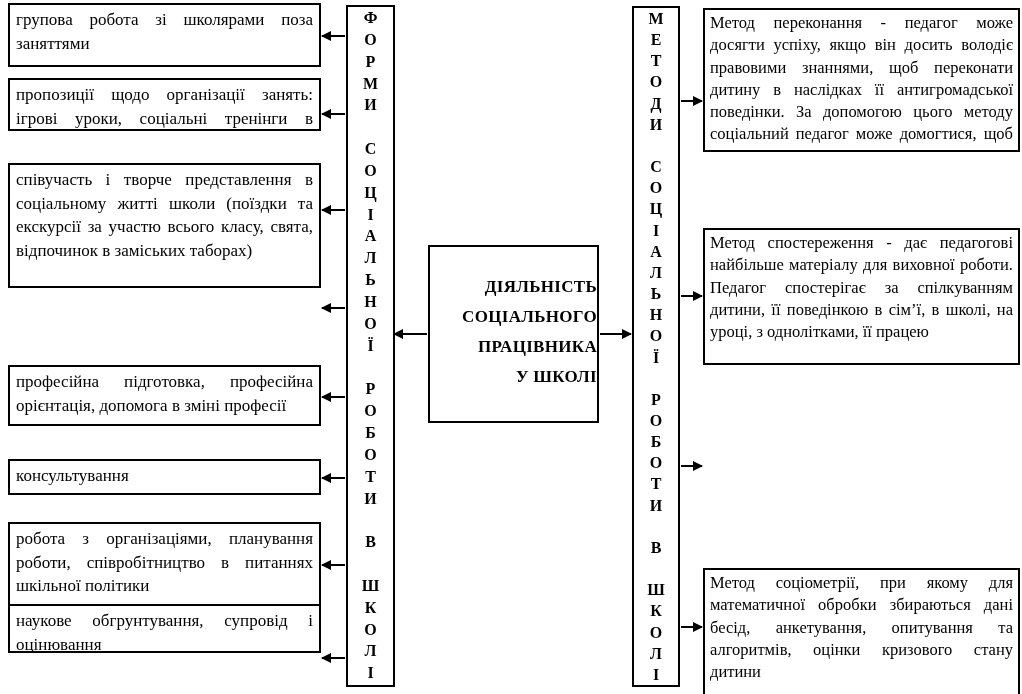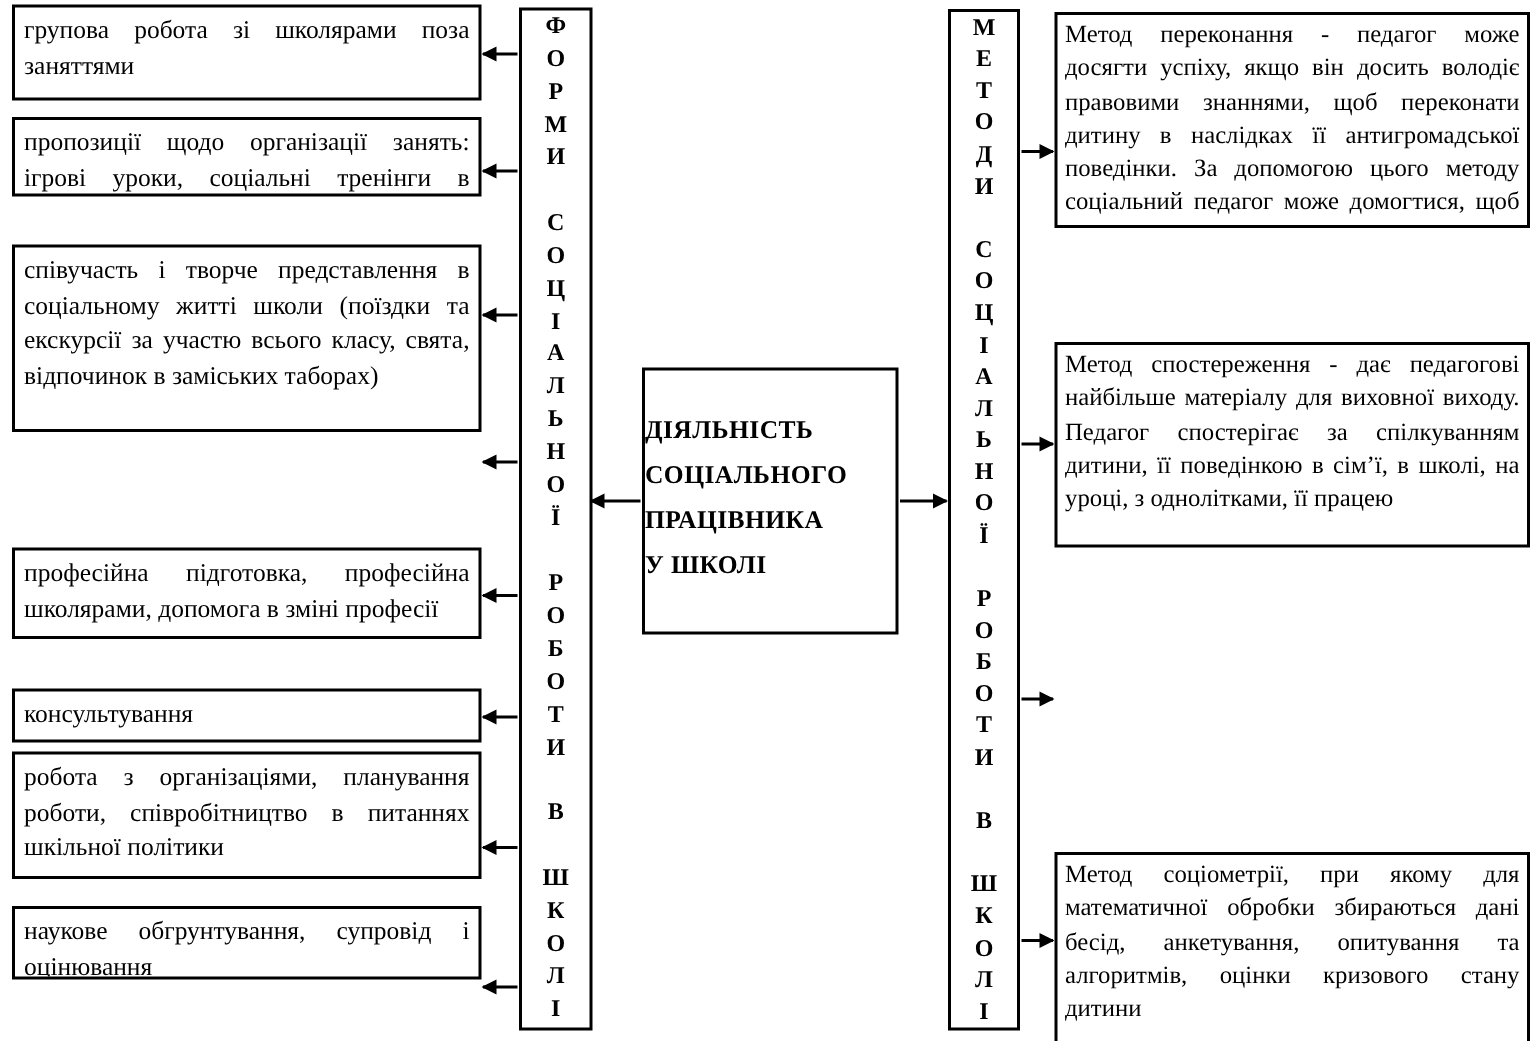--- a/index.html
+++ b/index.html
@@ -45,42 +45,42 @@
   .center-box{
     position:absolute;
     left:428px;top:245px;width:171px;height:178px;
     border:2px solid #000;
     box-sizing:border-box;
     font-weight:bold;
     font-size:17px;
     letter-spacing:0.3px;
     line-height:30px;
     padding-top:25px;
-    text-align:left;
+    text-align:right;
     white-space:pre-line;
     overflow:hidden;
   }
   .arrow{position:absolute;height:10px;}
   .arrow .shaft{position:absolute;top:4px;left:1px;right:1px;height:2px;background:#000;}
   .arrow .head{position:absolute;top:0;width:0;height:0;
     border-top:5px solid transparent;border-bottom:5px solid transparent;}
   .arrow.left .head{left:0;border-right:10px solid #000;}
   .arrow.right .head{right:0;border-left:10px solid #000;}
 </style>
 </head>
 <body>
 
 <div class="canvas">
 
   <div class="box form" style="top:3px;height:64px">групова робота зі школярами поза заняттями</div>
   <div class="box form" style="top:78px;height:53px">пропозиції щодо організації занять: ігрові уроки, соціальні тренінги в процесі занять</div>
   <div class="box form" style="top:163px;height:125px">співучасть і творче представлення в соціальному житті школи (поїздки та екскурсії за участю всього класу, свята, відпочинок в заміських таборах)</div>
-  <div class="box form" style="top:365px;height:61px">професійна підготовка, професійна школярами, допомога в зміні професії</div>
+  <div class="box form" style="top:365px;height:61px">професійна підготовка, професійна орієнтація, допомога в зміні професії</div>
   <div class="box form" style="top:459px;height:36px">консультування</div>
-  <div class="box form" style="top:501px;height:85px">робота з організаціями, планування роботи, співробітництво в питаннях шкільної політики</div>
+  <div class="box form" style="top:522px;height:85px">робота з організаціями, планування роботи, співробітництво в питаннях шкільної політики</div>
   <div class="box form" style="top:604px;height:49px">наукове обгрунтування, супровід і оцінювання</div>
 
   <div class="arrow left" style="left:321px;top:31px;width:25px">
       <div class="shaft"></div>
       <div class="head"></div>
     </div>
   <div class="arrow left" style="left:321px;top:109px;width:25px">
       <div class="shaft"></div>
       <div class="head"></div>
     </div>
@@ -200,16 +200,16 @@
   <div class="arrow right" style="left:680px;top:461px;width:23px">
       <div class="shaft"></div>
       <div class="head"></div>
     </div>
   <div class="arrow right" style="left:680px;top:622px;width:23px">
       <div class="shaft"></div>
       <div class="head"></div>
     </div>
 
   <div class="box method" style="top:8px;height:144px">Метод переконання - педагог може досягти успіху, якщо він досить володіє правовими знаннями, щоб переконати дитину в наслідках її антигромадської поведінки. За допомогою цього методу соціальний педагог може домогтися, щоб вихованець сам почав шукати шлях виходу з ситуації, що склалася</div>
-  <div class="box method" style="top:228px;height:137px">Метод спостереження - дає педагогові найбільше матеріалу для виховної виходу. Педагог спостерігає за спілкуванням дитини, її поведінкою в сім’ї, в школі, на уроці, з однолітками, її працею</div>
+  <div class="box method" style="top:228px;height:137px">Метод спостереження - дає педагогові найбільше матеріалу для виховної роботи. Педагог спостерігає за спілкуванням дитини, її поведінкою в сім’ї, в школі, на уроці, з однолітками, її працею</div>
   <div class="box method" style="top:568px;height:151px">Метод соціометрії, при якому для математичної обробки збираються дані бесід, анкетування, опитування та алгоритмів, оцінки кризового стану дитини</div>
 
 </div>
 
 </body></html>

